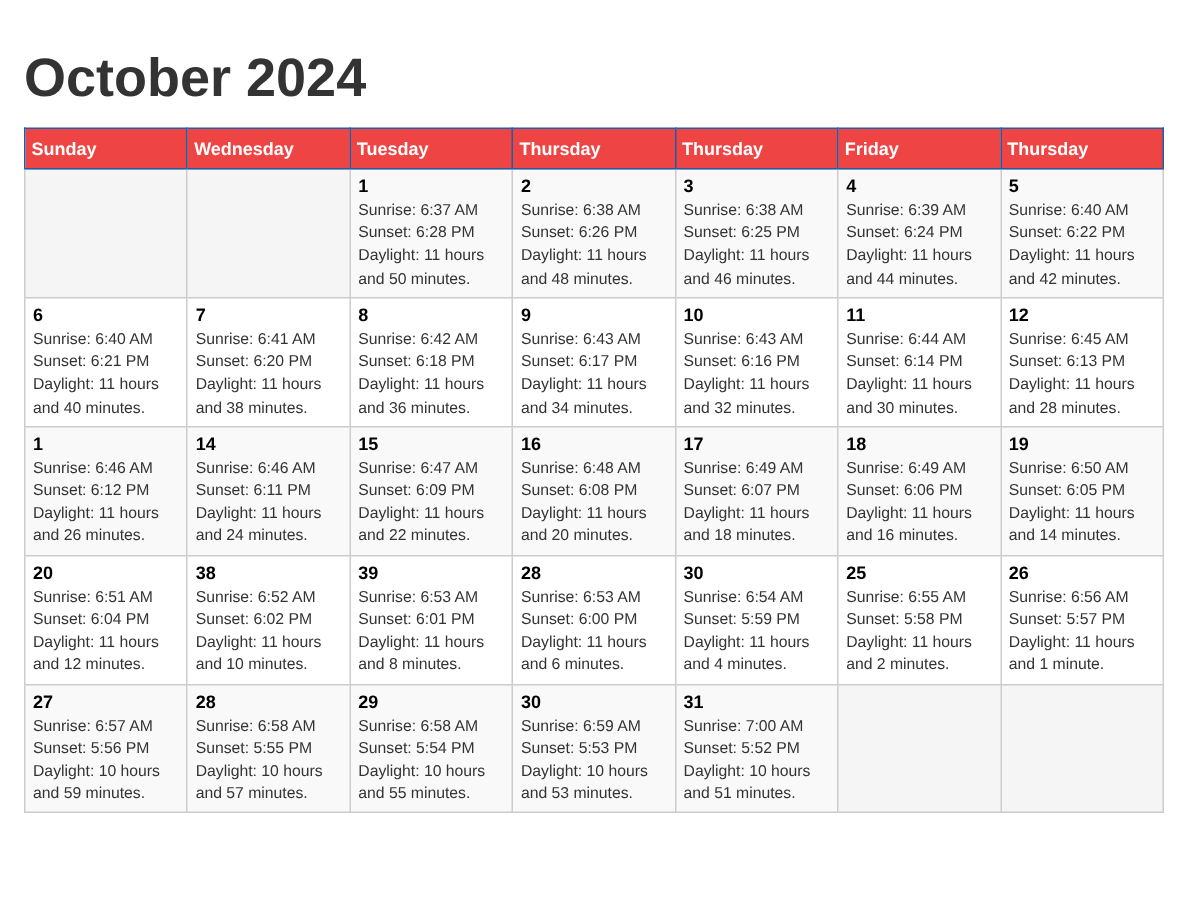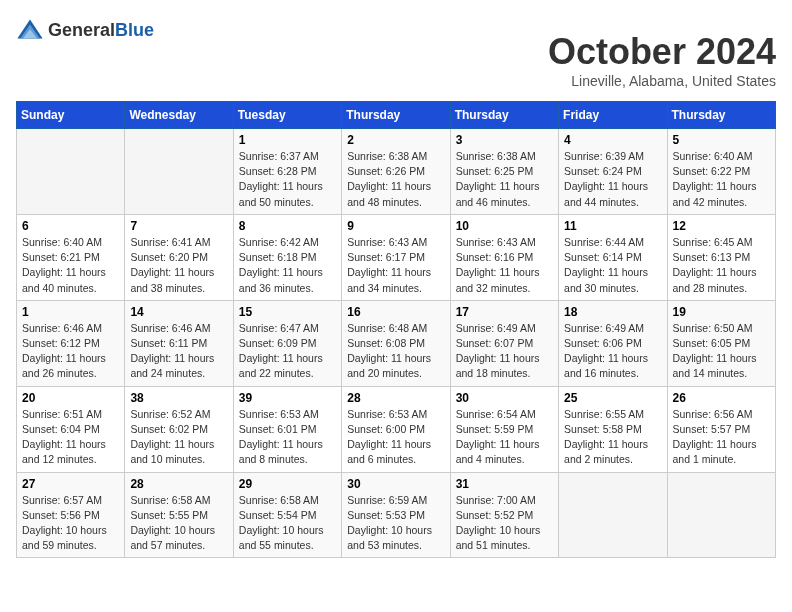--- a/index.html
+++ b/index.html
@@ -47,21 +47,21 @@
     .subtitle {
       font-size: 14px;
       color: #555;
     }
     .calendar {
       width: 100%;
       border-collapse: collapse;
       font-size: 11px;
     }
     .calendar thead tr th {
-      background-color: #1d4ed8;
+      background-color: #ef4444;
       color: #fff;
       padding: 6px 4px;
       text-align: left;
       font-size: 12px;
       font-weight: bold;
       border: 1px solid #1a5fa8;
     }
     .calendar tbody tr td {
       border: 1px solid #ccc;
       padding: 4px 5px;
@@ -88,33 +88,22 @@
       font-size: 10.5px;
     }
     .empty-cell {
       background: #f5f5f5 !important;
     }
   </style>
 </head>
 <body>
 
 <div class="header">
-  <div class="logo">
-    <svg class="logo-icon" viewBox="0 0 40 40" xmlns="http://www.w3.org/2000/svg">
-      <polygon points="20,5 38,32 2,32" fill="#1a5fa8"></polygon>
-      <polygon points="20,12 34,32 6,32" fill="#5b9bd5"></polygon>
-      <polygon points="20,19 30,32 10,32" fill="#a0c4e8"></polygon>
-    </svg>
-    <div>
-      <span class="logo-text-general">General</span><span class="logo-text-blue">Blue</span>
-    </div>
-  </div>
   <div class="title-block">
     <div class="main-title">October 2024</div>
-    <div class="subtitle">Lineville, Alabama, United States</div>
   </div>
 </div>
 
 <table class="calendar">
   <thead>
     <tr>
     <th>Sunday</th>
         <th>Wednesday</th>
         <th>Tuesday</th>
         <th>Thursday</th>

